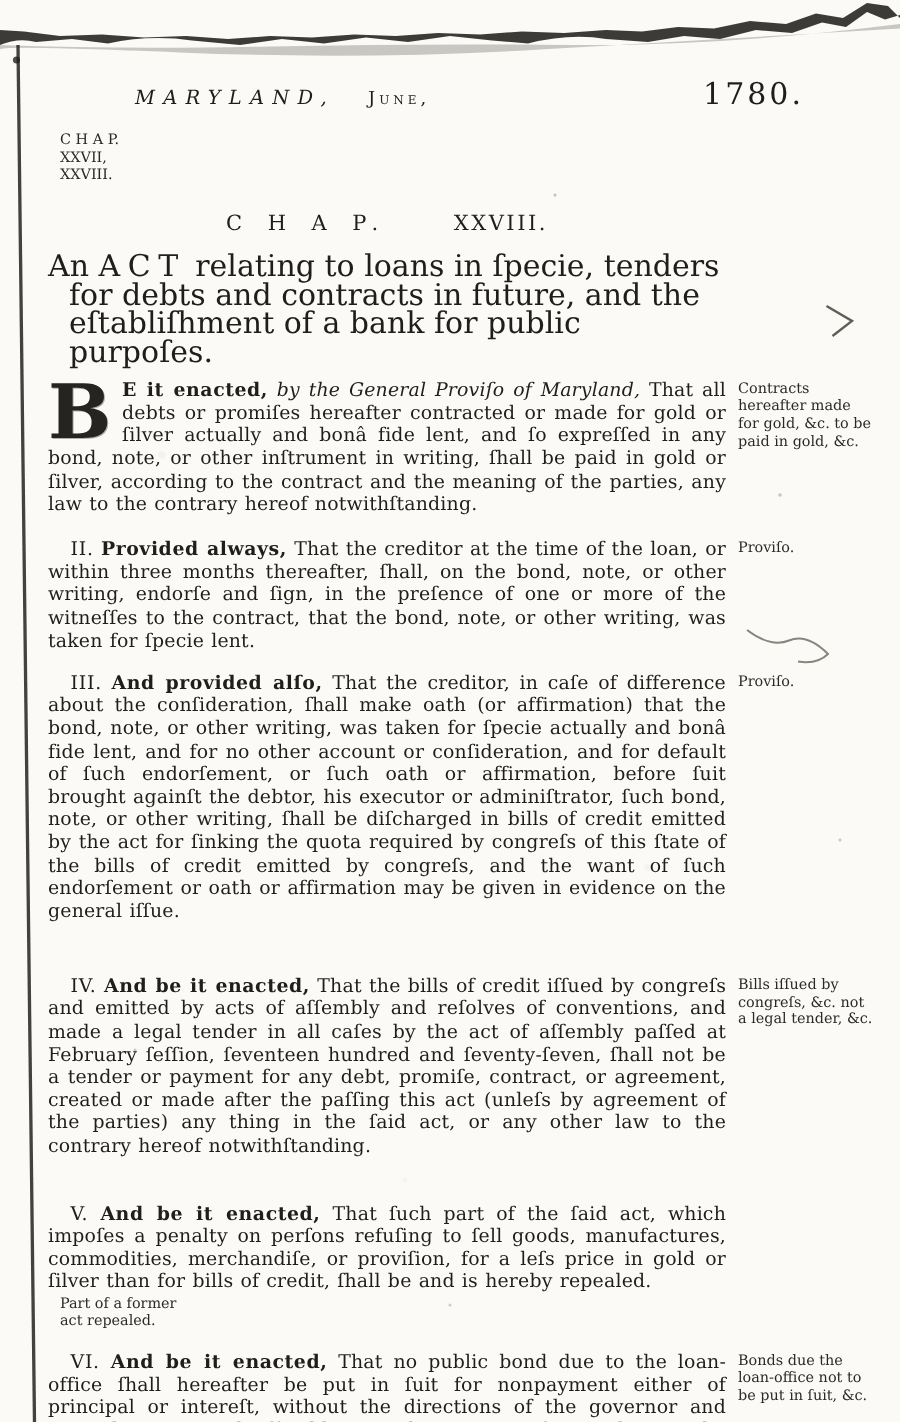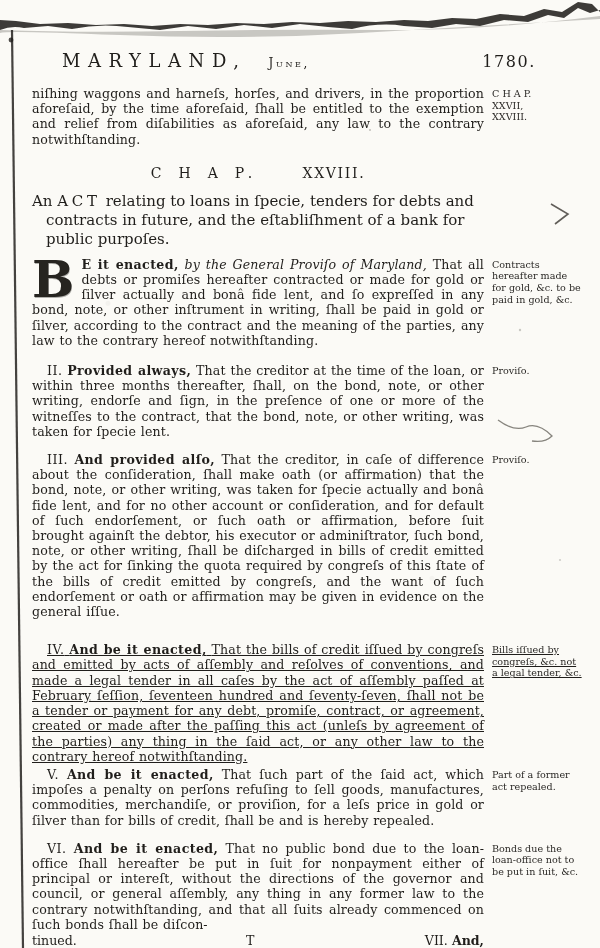--- a/index.html
+++ b/index.html
@@ -12,23 +12,23 @@
       radial-gradient(circle at 45% 83%, rgba(120,115,105,0.05) 0 1px, transparent 2px);
     overflow:hidden;
     font-family:"DejaVu Serif","Liberation Serif",serif;
     color:#201e1b;
   }
   .artifacts { position:absolute; left:0; top:0; pointer-events:none; }
   .content { position:absolute; left:32px; top:50px; width:558px; }
 
   
   .hdr { display:flex; align-items:baseline; font-size:18px; height:24px; }
-  .hdr-title { margin-left:30px; letter-spacing:0.42em; font-size:18px; }
+  .hdr-title { margin-left:58px; font-style:italic; letter-spacing:0.42em; font-size:13px; }
   .hdr-month { margin-left:22px; font-variant:small-caps; letter-spacing:0.22em; font-size:12px; }
-  .hdr-year  { margin-left:auto; margin-right:54px; font-size:16px; letter-spacing:0.10em; }
+  .hdr-year  { margin-left:auto; margin-right:54px; font-size:20px; letter-spacing:0.10em; }
 
   
   .row { display:flex; align-items:flex-start; }
   .main { width:452px; }
   .note {
     width:98px; padding-left:8px; box-sizing:border-box;
     font-size:9.6px; line-height:11.6px; color:#2b2926;
     white-space:pre-line; padding-top:2px;
   }
   .para {
@@ -38,31 +38,31 @@
   .indent { text-indent:15px; }
 
   .chap-head {
     margin-top:18px; width:452px; display:flex; justify-content:center;
     gap:44px; font-size:14px;
   }
   .chap-label { letter-spacing:0.45em; }
   .chap-num   { letter-spacing:0.12em; }
 
   .act-title {
-    margin-top:11px; width:440px; font-size:15px; line-height:19px;
+    margin-top:11px; width:440px; font-size:20px; line-height:19px;
     padding-left:14px; text-indent:-14px; text-align:left;
   }
   .act-word { letter-spacing:0.25em; }
 
   .mt-intro { margin-top:12px; }
   .mt-s1 { margin-top:8px; }
   .mt-s2 { margin-top:15px; }
   .mt-s3 { margin-top:13px; }
-  .mt-s4 { margin-top:23px;text-decoration:underline; }
-  .mt-s5 { margin-top:3px; }
+  .mt-s4 { margin-top:35px; }
+  .mt-s5 { margin-top:30px;flex-direction:column; }
   .mt-s6 { margin-top:13px; }
 
   .blackletter { font-weight:bold; letter-spacing:0.03em; }
   .cite { font-style:italic; }
   .dropcap {
     float:left; font-size:50px; line-height:42px; padding:2px 7px 0 0;
     font-weight:600; color:#262420;
     text-shadow:0.6px 0.6px 0 rgba(40,38,34,0.35);
   }
   .secnum { letter-spacing:0.04em; }
@@ -92,21 +92,20 @@
 
   <div class="content">
 
     <div class="hdr">
       <span class="hdr-title">MARYLAND,</span>
       <span class="hdr-month">June,</span>
       <span class="hdr-year">1780.</span>
     </div>
 
     <div class="row mt-intro">
-      <div class="main para">niſhing waggons and harneſs, horſes, and drivers, in the proportion aforeſaid, by the time aforeſaid, ſhall be entitled to the exemption and relief from diſabilities as aforeſaid, any law to the contrary notwithſtanding.</div>
       <div class="note">C H A P.
 XXVII,
 XXVIII.</div>
     </div>
 
     <div class="chap-head">
       <span class="chap-label">C H A P.</span>
       <span class="chap-num">XXVIII.</span>
     </div>
 

